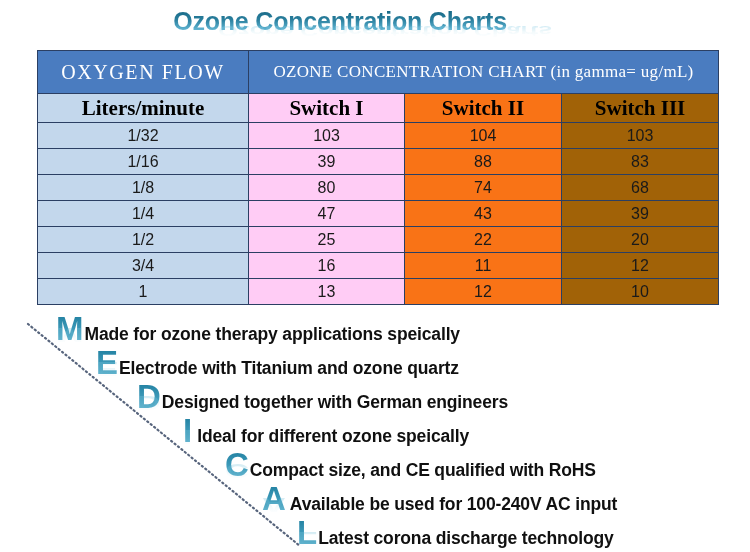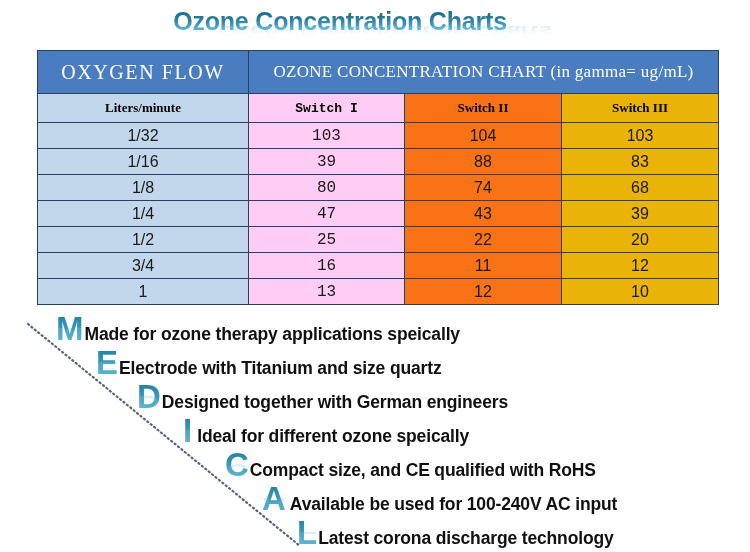--- a/index.html
+++ b/index.html
@@ -85,34 +85,34 @@
     font-size: 20px;
     letter-spacing: 1.6px;
   }
   .hdr-chart {
     font-size: 17px;
     letter-spacing: 0.3px;
   }
 
   .sub-hdr {
     font-family: "Liberation Serif", serif;
-    font-size: 13px;
+    font-size: 21px;
     color: #000000;
     height: 28px;
   }
   .cell {
     font-family: "Liberation Sans", sans-serif;
     font-size: 16px;
     color: #1a1a1a;
     height: 25px;
   }
   .c-flow  { background: #c3d7ec; }
-  .c-sw1   { background: #ffccf5; font-family: Liberation Mono, monospace; }
+  .c-sw1   { background: #ffccf5; }
   .c-sw2   { background: #f97316; }
-  .c-sw3   { background: #eab308; }
+  .c-sw3   { background: #a16207; }
 
   
   #medical-block {
     position: absolute;
     left: 0;
     top: 312px;
     width: 750px;
     height: 240px;
   }
   #diag-line {
@@ -242,21 +242,21 @@
     <line x1="28" y1="12" x2="300" y2="234" stroke="#3a4a66" stroke-width="2.2" stroke-linecap="round" stroke-dasharray="1.2 3.2" opacity="0.85"></line>
   </svg>
 
   <div class="med-row" style="left:56px;  top:0px;">
     <span class="med-letter" data-letter="M">M</span>
     <span class="med-text">Made for ozone therapy applications speically</span>
   </div>
 
   <div class="med-row" style="left:96px;  top:34px;">
     <span class="med-letter" data-letter="E">E</span>
-    <span class="med-text">Electrode with Titanium and size quartz</span>
+    <span class="med-text">Electrode with Titanium and ozone quartz</span>
   </div>
 
   <div class="med-row" style="left:137px; top:68px;">
     <span class="med-letter" data-letter="D">D</span>
     <span class="med-text">Designed together with German engineers</span>
   </div>
 
   <div class="med-row" style="left:183px; top:102px;">
     <span class="med-letter" data-letter="I">I</span>
     <span class="med-text" style="margin-left:5px;">Ideal for different ozone speically</span>

